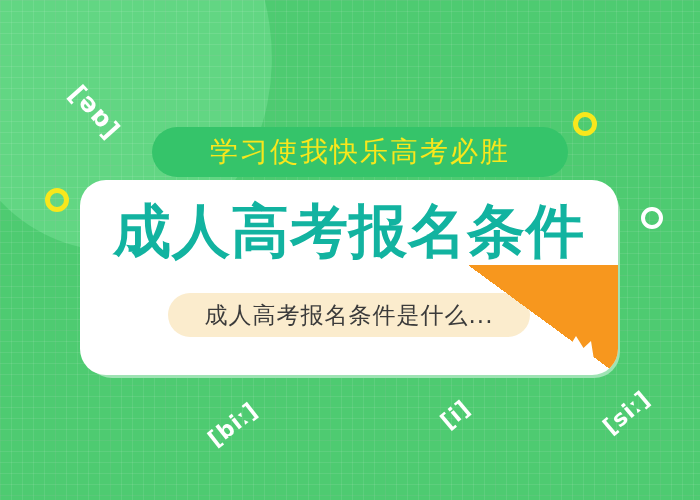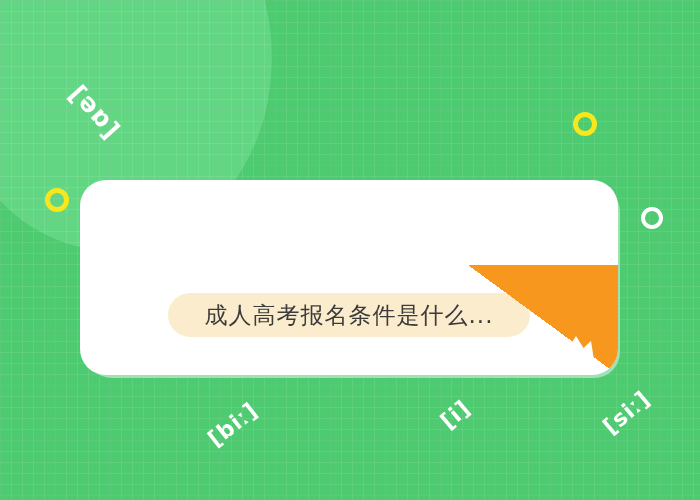--- a/index.html
+++ b/index.html
@@ -147,24 +147,28 @@
 
   <div class="ring ring-y1"></div>
   <div class="ring ring-y2"></div>
   <div class="ring ring-w1"></div>
 
   <div class="phonetic ph-ae">[ɑe]</div>
   <div class="phonetic ph-bi">[biː]</div>
   <div class="phonetic ph-i">[i]</div>
   <div class="phonetic ph-si">[siː]</div>
 
+  <div class="banner">
+    <span class="banner-text">学习使我快乐高考必胜</span>
+  </div>
 
   <div class="card-shadow"></div>
   <div class="card">
 
+    <div class="card-title">成人高考报名条件</div>
 
     <div class="subtitle-pill">
       <span class="subtitle-text">成人高考报名条件是什么...</span>
     </div>
 
     <div class="card-corner"></div>
     <svg class="crown-icon" viewBox="0 0 40 30" xmlns="http://www.w3.org/2000/svg">
       <path d="M2 27 L5 8 L12.5 15 L20 3 L27.5 15 L35 8 L38 27 Z" fill="#ffffff"></path>
       <rect x="3" y="26" width="34" height="3.2" rx="1.2" fill="#ffffff"></rect>
     </svg>

